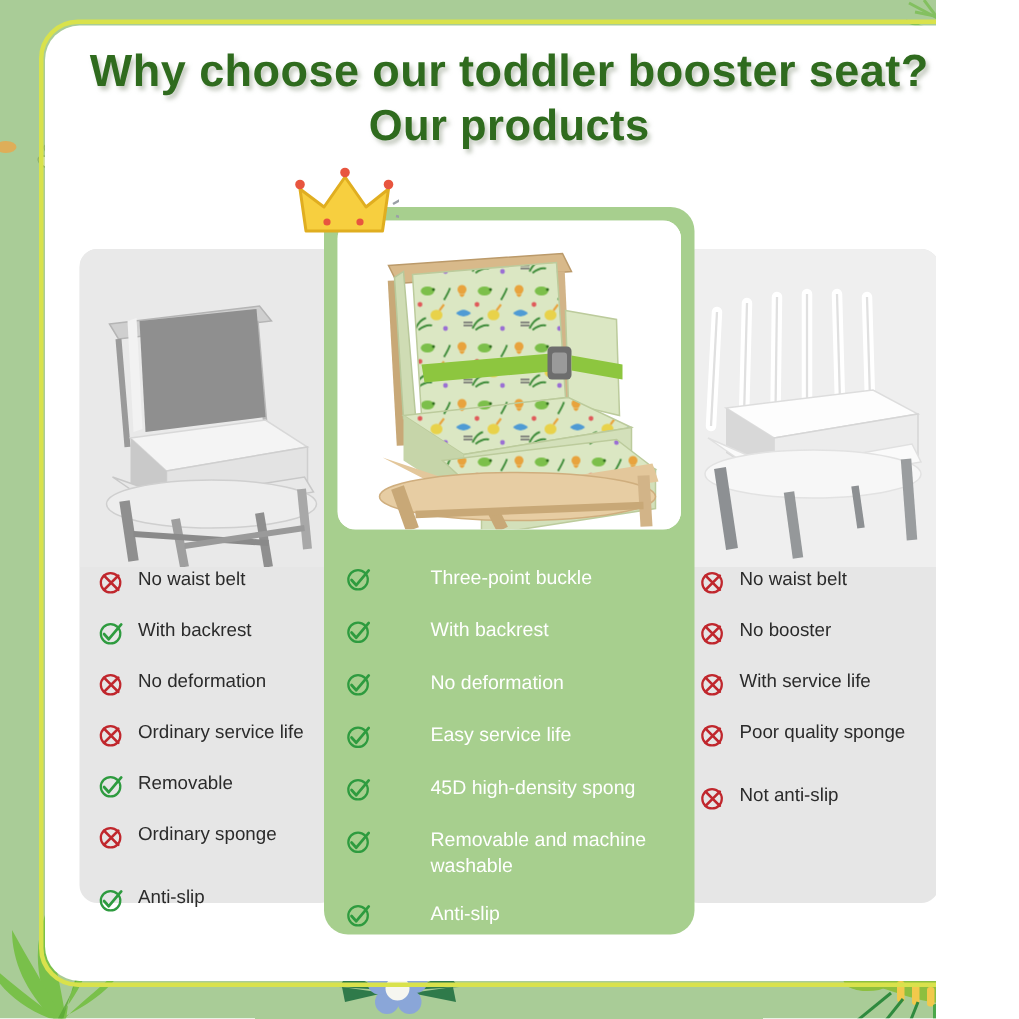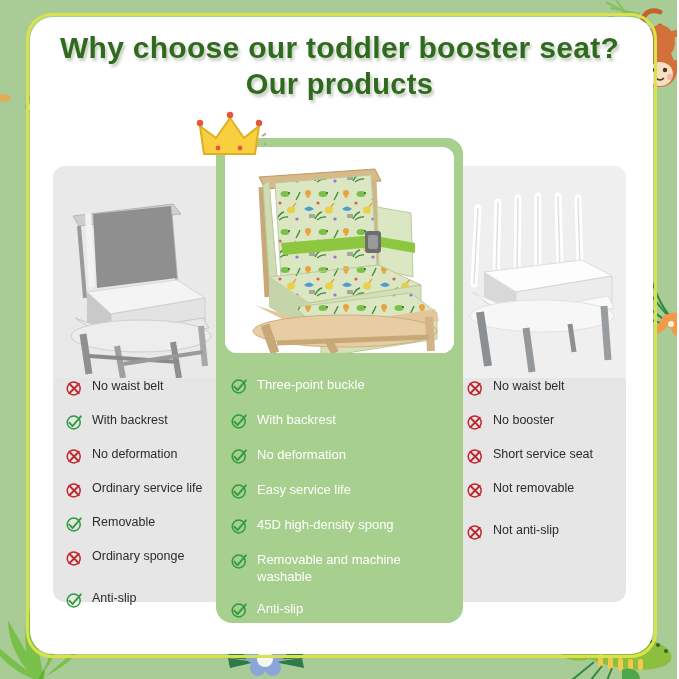--- a/index.html
+++ b/index.html
@@ -3,21 +3,21 @@
 <meta charset="utf-8">
 <style>
   html, body {
     margin: 0; padding: 0;
     width: 679px; height: 679px;
     overflow: hidden;
     font-family: "Liberation Sans", sans-serif;
   }
   #stage {
     position: relative;
-    width: 677px; height: 679px;
+    width: 624px; height: 679px;
     background: #a9cc97;
     overflow: hidden;
   }
   
   .frame-yellow {
     position: absolute;
     left: 26px; top: 13px;
     width: 631px; height: 645px;
     border: 3px solid #d9e24c;
     border-radius: 26px;
@@ -114,21 +114,21 @@
   .feat-label {
     font-size: 12.5px;
     line-height: 16px;
     color: #2b2b2b;
   }
   .center-card .feat-label {
     color: #ffffff;
     font-size: 13px;
     line-height: 17px;
   }
-  .center-card .feat { margin-bottom: 15px; }
+  .center-card .feat { margin-bottom: 15px; gap: 30px; }
 
   
   .ill { position: absolute; left: 0; top: 0; }
 </style>
 </head>
 <body>
 
 <div id="stage">
 
   <svg class="ill" width="679" height="679">
@@ -445,28 +445,28 @@
               <circle cx="11" cy="12" r="8.2" fill="none" stroke="#c0272d" stroke-width="1.9"></circle>
               <path d="M5.5 6 L17.5 18 M17.5 6 L5.5 18" fill="none" stroke="#c0272d" stroke-width="2.3" stroke-linecap="round" stroke-linejoin="round"></path>
             </svg></span>
           <span class="feat-label">No booster</span>
         </div>
         <div class="feat">
           <span class="feat-icon"><svg viewBox="0 0 24 24" width="19" height="19">
               <circle cx="11" cy="12" r="8.2" fill="none" stroke="#c0272d" stroke-width="1.9"></circle>
               <path d="M5.5 6 L17.5 18 M17.5 6 L5.5 18" fill="none" stroke="#c0272d" stroke-width="2.3" stroke-linecap="round" stroke-linejoin="round"></path>
             </svg></span>
-          <span class="feat-label">Short service seat</span>
-        </div>
-        <div class="feat">
-          <span class="feat-icon"><svg viewBox="0 0 24 24" width="19" height="19">
-              <circle cx="11" cy="12" r="8.2" fill="none" stroke="#c0272d" stroke-width="1.9"></circle>
-              <path d="M5.5 6 L17.5 18 M17.5 6 L5.5 18" fill="none" stroke="#c0272d" stroke-width="2.3" stroke-linecap="round" stroke-linejoin="round"></path>
-            </svg></span>
-          <span class="feat-label">Not removable</span>
+          <span class="feat-label">With service life</span>
+        </div>
+        <div class="feat">
+          <span class="feat-icon"><svg viewBox="0 0 24 24" width="19" height="19">
+              <circle cx="11" cy="12" r="8.2" fill="none" stroke="#c0272d" stroke-width="1.9"></circle>
+              <path d="M5.5 6 L17.5 18 M17.5 6 L5.5 18" fill="none" stroke="#c0272d" stroke-width="2.3" stroke-linecap="round" stroke-linejoin="round"></path>
+            </svg></span>
+          <span class="feat-label">Poor quality sponge</span>
         </div>
         <div class="feat gap-before">
           <span class="feat-icon"><svg viewBox="0 0 24 24" width="19" height="19">
               <circle cx="11" cy="12" r="8.2" fill="none" stroke="#c0272d" stroke-width="1.9"></circle>
               <path d="M5.5 6 L17.5 18 M17.5 6 L5.5 18" fill="none" stroke="#c0272d" stroke-width="2.3" stroke-linecap="round" stroke-linejoin="round"></path>
             </svg></span>
           <span class="feat-label">Not anti-slip</span>
         </div>
       </div>
   </div>

